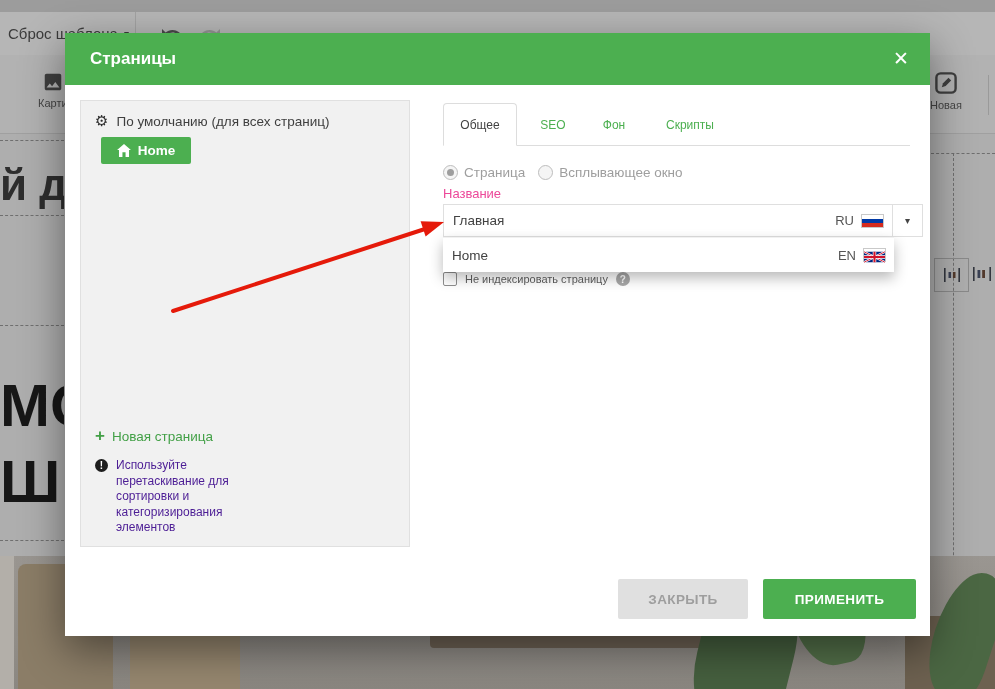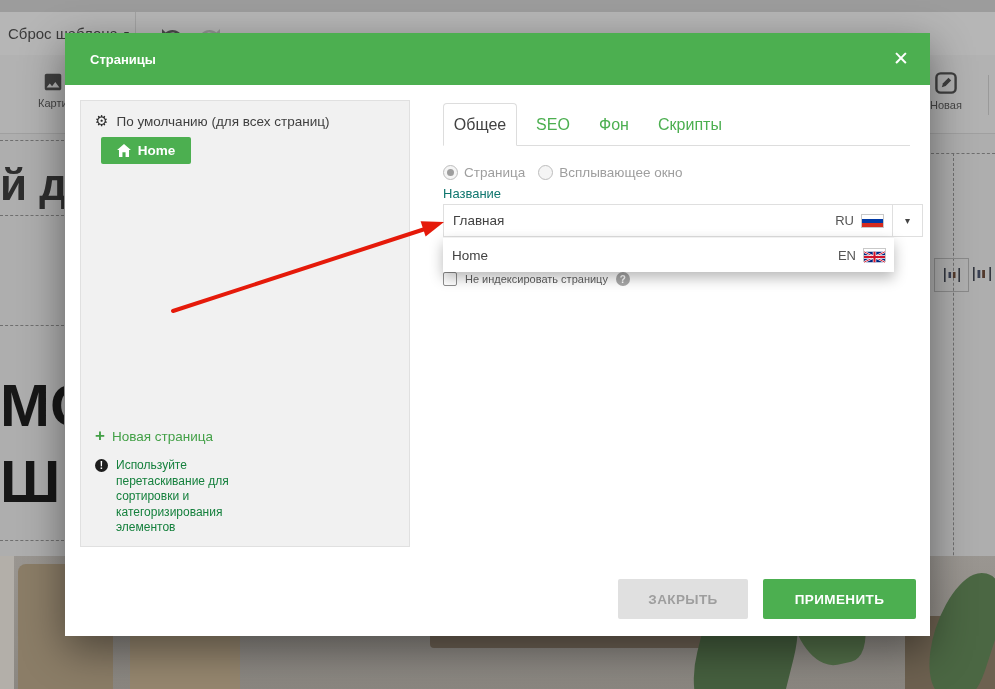--- a/index.html
+++ b/index.html
@@ -34,56 +34,56 @@
   
   .photo{position:absolute;left:0;top:556px;width:995px;height:133px;
          background:linear-gradient(#9a9691,#8b8781);overflow:hidden;}
   .ph{position:absolute;}
 
   
   .modal{position:absolute;left:65px;top:33px;width:865px;height:603px;background:#ffffff;
          box-shadow:0 14px 40px rgba(0,0,0,.45);z-index:10;}
   .modal-header{position:absolute;left:0;top:0;width:865px;height:52px;background:#4caf50;
                 display:flex;align-items:center;}
-  .modal-title{color:#fff;font-size:13px;font-weight:bold;margin-left:25px;}
+  .modal-title{color:#fff;font-size:17px;font-weight:bold;margin-left:25px;}
   .modal-close{position:absolute;right:21px;top:16px;color:#fff;font-size:19px;line-height:19px;cursor:pointer;}
 
   .side-panel{position:absolute;left:15px;top:67px;width:330px;height:447px;background:#f1f1f1;
               border:1px solid #e0e0e0;box-sizing:border-box;}
   .default-row{position:absolute;left:14px;top:11px;display:flex;align-items:center;gap:8px;
                color:#3f3f3f;font-size:13.5px;}
   .gear{font-family:"DejaVu Sans",sans-serif;font-size:15px;color:#2d2d2d;}
   .home-btn{position:absolute;left:20px;top:36px;width:90px;height:27px;background:#4caf50;border-radius:2px;
             display:flex;align-items:center;justify-content:center;gap:7px;color:#fff;
             font-size:13.5px;font-weight:bold;cursor:pointer;}
   .new-page{position:absolute;left:14px;top:325px;display:flex;align-items:center;gap:7px;
             color:#43a047;font-size:13.5px;cursor:pointer;}
   .plus{font-weight:bold;font-size:17px;color:#43a047;}
   .hint-row{position:absolute;left:14px;top:357px;display:flex;gap:8px;}
   .info-badge{width:13px;height:13px;border-radius:50%;background:#1d1d1d;color:#fff;font-size:10px;
               font-weight:bold;display:flex;align-items:center;justify-content:center;flex:none;margin-top:1px;}
-  .hint-text{width:148px;font-size:12px;line-height:15.5px;color:#15803d;}
+  .hint-text{width:148px;font-size:12px;line-height:15.5px;color:#4c1d95;}
 
   .tabs-row{position:absolute;left:378px;top:71px;width:467px;height:41px;border-bottom:1px solid #ddd;
             display:flex;align-items:flex-end;}
-  .tab{font-size:16px;color:#4caf50;cursor:pointer;display:flex;align-items:center;justify-content:center;}
+  .tab{font-size:12px;color:#4caf50;cursor:pointer;display:flex;align-items:center;justify-content:center;}
   .tab.active{width:72px;height:41px;background:#fff;border:1px solid #ddd;border-bottom:1px solid #fff;
               border-radius:4px 4px 0 0;margin-bottom:-1px;color:#424242;}
   .tab.t-seo{margin-left:18px;width:36px;height:40px;}
   .tab.t-fon{margin-left:26px;width:34px;height:40px;}
   .tab.t-scr{margin-left:30px;width:58px;height:40px;}
 
   .radio-row{position:absolute;left:378px;top:132px;display:flex;align-items:center;gap:13px;
              color:#9e9e9e;font-size:13.5px;}
   .radio{width:15px;height:15px;border:1.5px solid #bdbdbd;border-radius:50%;box-sizing:border-box;
          display:flex;align-items:center;justify-content:center;margin-right:6px;background:#f5f5f5;}
   .radio .dot{width:7px;height:7px;border-radius:50%;background:#9e9e9e;}
   .radio-item{display:flex;align-items:center;}
 
-  .name-label{position:absolute;left:378px;top:153px;font-size:13px;color:#0f766e;}
+  .name-label{position:absolute;left:378px;top:153px;font-size:13px;color:#ec4899;}
   .name-input-box{position:absolute;left:378px;top:171px;width:480px;height:33px;border:1px solid #dfdfdf;
                   box-sizing:border-box;background:#fff;display:flex;align-items:center;}
   .name-input{flex:1;border:none;outline:none;background:transparent;font-family:inherit;
               font-size:13.5px;color:#424242;padding:0 0 0 9px;}
   .lang-code{font-size:13px;color:#555;margin-right:7px;}
   .flag{width:21px;height:12px;border:1px solid #c9c9c9;box-sizing:content-box;margin-right:8px;flex:none;}
   .flag-ru{background:linear-gradient(#ffffff 0 33%,#0039a6 33% 66%,#d52b1e 66% 100%);}
   .caret-btn{width:29px;height:31px;border-left:1px solid #dfdfdf;display:flex;align-items:center;
              justify-content:center;font-size:10px;color:#444;cursor:pointer;background:#fff;flex:none;}
 

